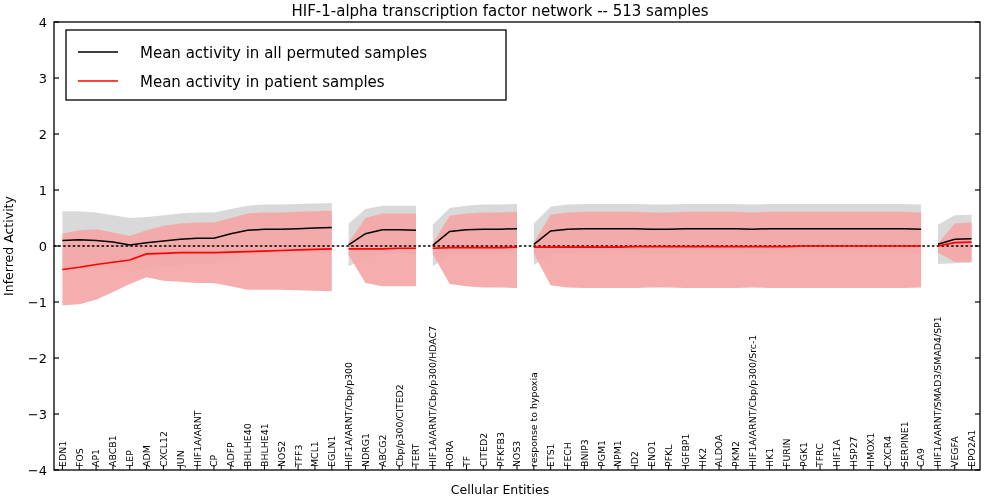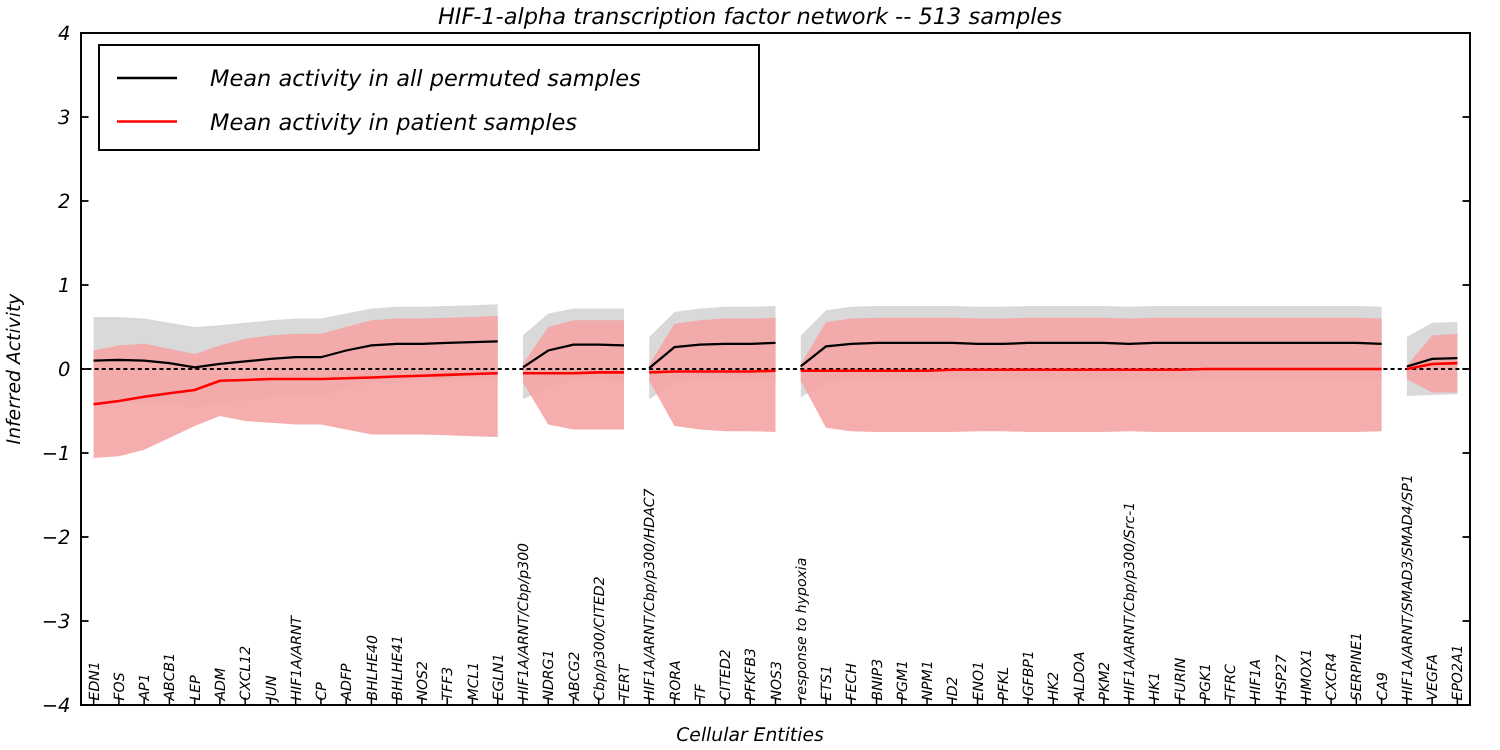--- a/index.html
+++ b/index.html
@@ -1,17 +1,17 @@
 <!DOCTYPE html>
 <html><head>
 <meta charset="utf-8">
 <style>
   html,body{margin:0;padding:0;background:#ffffff;}
   body{width:1000px;height:500px;overflow:hidden;font-family:"DejaVu Sans",sans-serif;}
-  #root{position:relative;width:1000px;height:500px;font-style:italic;}
+  #root{position:relative;width:1000px;height:500px;}
   svg{display:block;}
   .ttl{font-size:15px;fill:#000;}
   .axlbl{font-size:12.5px;fill:#000;}
   .tick{font-size:13px;fill:#000;}
   .xt{font-size:9.4px;fill:#000;}
   .lgd{font-size:15px;fill:#000;}
 </style>
 </head>
 <body>
 

